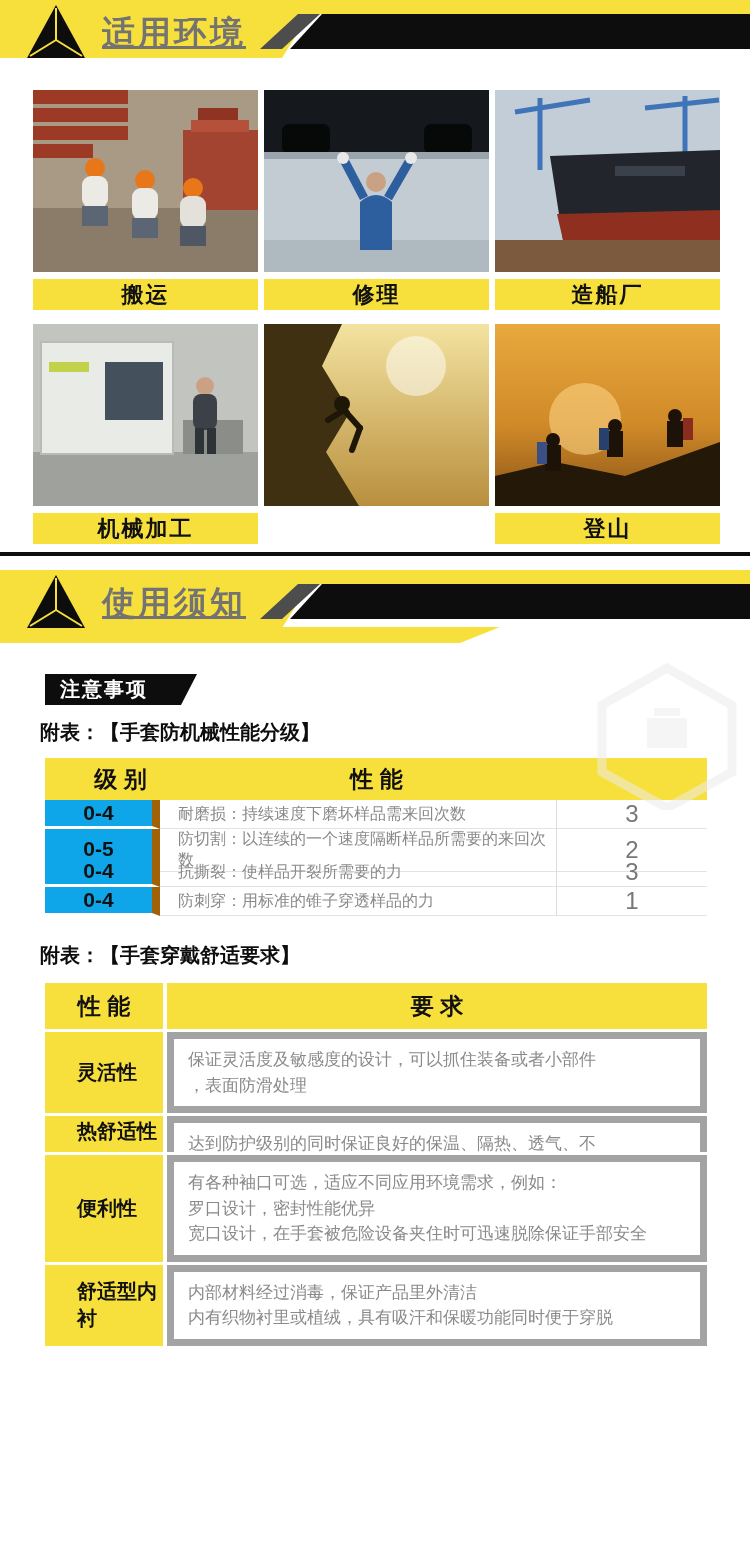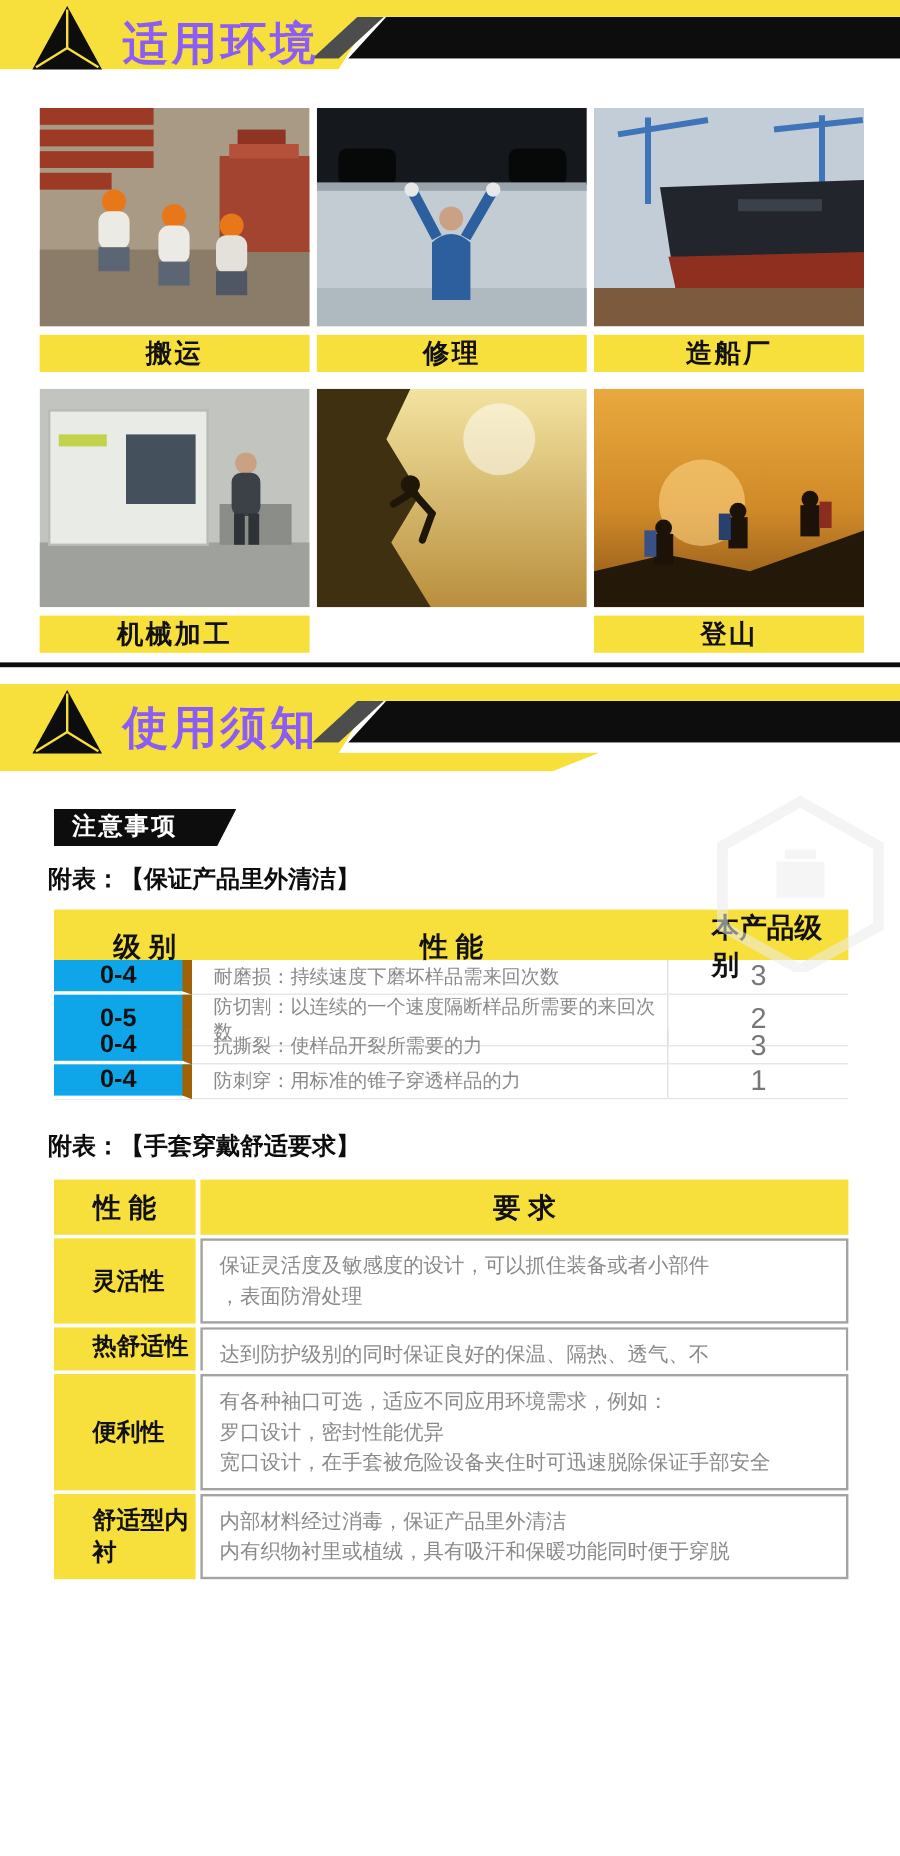--- a/index.html
+++ b/index.html
@@ -9,21 +9,21 @@
   
   .sec-header { position:relative; height:92px; }
   .sh-topstrip { position:absolute; top:0; left:0; right:0; height:14px; background:#F8E03C; }
   .sh-leftblock { position:absolute; top:0; left:0; width:318px; height:58px; background:#F8E03C;
                   clip-path:polygon(0 0,100% 0,calc(100% - 36px) 100%,0 100%); }
   .sh-gray { position:absolute; top:14px; left:260px; width:60px; height:35px; background:#4d4d4d;
              clip-path:polygon(38px 0,60px 0,22px 100%,0 100%); }
   .sh-black { position:absolute; top:14px; left:290px; right:0; height:35px; background:#0d0d0d;
               clip-path:polygon(32px 0,100% 0,100% 100%,0 100%); }
   .sh-logo { position:absolute; top:4px; left:26px; width:60px; height:56px; }
-  .sh-title { position:absolute; top:11px; left:102px; font-size:38px; font-weight:800; color:#8b5cf6; letter-spacing:3px; }
+  .sh-title { position:absolute; top:11px; left:102px; font-size:33px; font-weight:800; color:#737373; letter-spacing:3px;text-decoration:underline; }
 
   .sec-header--2 { height:108px; }
   .sec-header--2 .sh-divider { position:absolute; top:0; left:0; right:0; height:4px; background:#0d0d0d; }
   .sec-header--2 .sh-topstrip { top:18px; }
   .sec-header--2 .sh-leftblock { top:18px; }
   .sec-header--2 .sh-gray, .sec-header--2 .sh-black { top:32px; }
   .sec-header--2 .sh-logo { top:22px; }
   .sec-header--2 .sh-title { top:29px; }
   .sec-header--2 .sh-ext { position:absolute; top:75px; left:0; width:500px; height:16px; background:#F8E03C;
                            clip-path:polygon(0 0,100% 0,calc(100% - 40px) 100%,0 100%); }
@@ -59,21 +59,21 @@
   .t1-row:first-of-type .c2, .t1-row:first-of-type .c3 { border-top:1px solid #e2e2e2; }
 
   
   .t2 { margin:14px 43px 0 45px; }
   .t2-head { display:grid; grid-template-columns:118px 1fr; column-gap:4px; height:46px; margin-bottom:3px; }
   .t2-head > div { background:#F8E03C; display:flex; align-items:center; justify-content:center;
                    font-size:23px; font-weight:800; color:#111; }
   .t2-row { display:grid; grid-template-columns:118px 1fr; column-gap:4px; margin-bottom:3px; }
   .t2-label { background:#F8E03C; display:flex; align-items:center; padding-left:32px;
               font-size:20px; font-weight:800; color:#111; }
-  .t2-req { background:#fff; border:2px solid #a3a3a3; padding:8px 14px; color:#8a8a8a; font-size:17px;
+  .t2-req { background:#fff; border:7px solid #a3a3a3; padding:8px 14px; color:#8a8a8a; font-size:17px;
             line-height:1.5; white-space:pre-line; display:flex; align-items:center; }
   .t2-row--clipped { height:36px; overflow:hidden; }
   .t2-row--clipped .t2-label { align-items:flex-start; padding-top:2px; }
 
   
   .watermark { position:absolute; top:660px; right:8px; width:150px; height:150px; opacity:.55; pointer-events:none; }
 </style>
 </head>
 <body>
 
@@ -262,27 +262,26 @@
 
   <svg class="watermark" viewBox="0 0 150 150">
     <polygon points="75,8 140,45 140,112 75,148 10,112 10,45" fill="none" stroke="#ececec" stroke-width="9"></polygon>
     <rect x="55" y="58" width="40" height="30" fill="#ededed"></rect>
     <rect x="62" y="48" width="26" height="8" fill="#ededed"></rect>
   </svg>
 
   <div class="badge">注意事项</div>
 
 
-  <div class="appx">附表：【保证产品里外清洁】</div>
+  <div class="appx">附表：【手套防机械性能分级】</div>
 
   <div class="t1">
     <div class="t1-head">
       <div>级 别</div>
       <div>性 能</div>
-      <div>本产品级别</div>
     </div>
     <div class="t1-row">
       <div class="c1">0-4</div>
       <div class="c2">耐磨损：持续速度下磨坏样品需来回次数</div>
       <div class="c3">3</div>
     </div>
     <div class="t1-row">
       <div class="c1">0-5</div>
       <div class="c2">防切割：以连续的一个速度隔断样品所需要的来回次数</div>
       <div class="c3">2</div>

